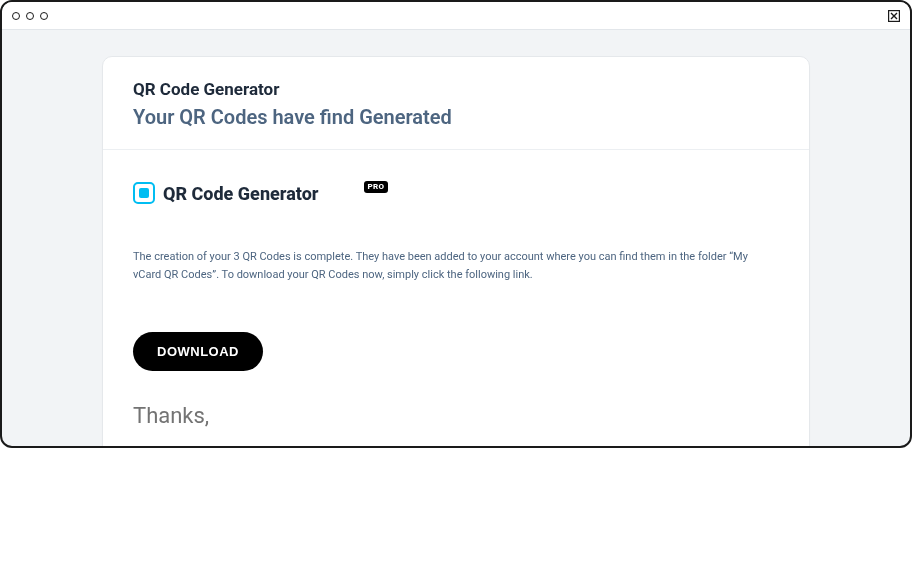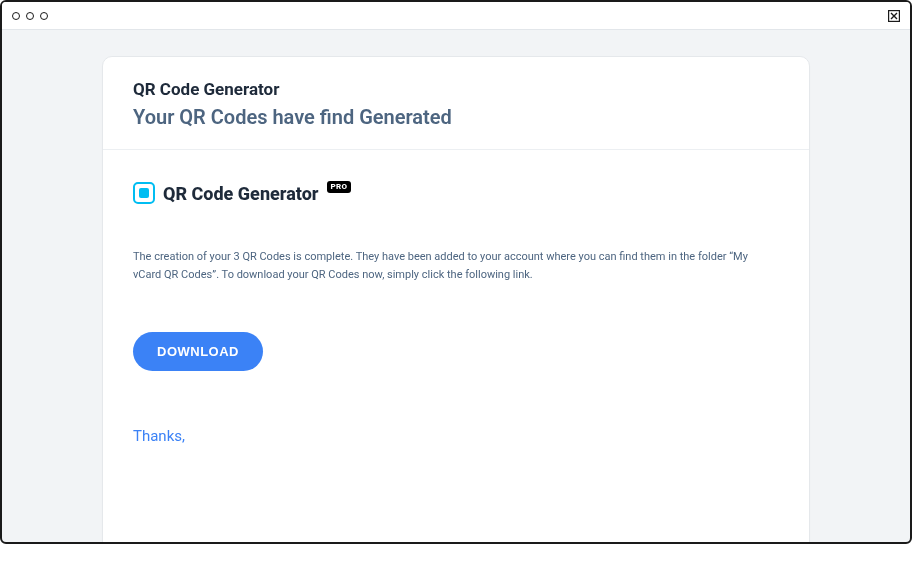--- a/index.html
+++ b/index.html
@@ -5,23 +5,23 @@
   * { box-sizing: border-box; margin: 0; padding: 0; }
   body {
     font-family: -apple-system, BlinkMacSystemFont, "Segoe UI", Roboto, "Helvetica Neue", Arial, sans-serif;
     background: #fff;
     width: 912px;
     height: 572px;
     overflow: hidden;
   }
   .window {
     width: 912px;
-    height: 544px;
+    height: 448px;
     border: 2px solid #1a1a1a;
-    border-radius: 6px;
+    border-radius: 12px;
     background: #f2f4f6;
     position: relative;
     overflow: hidden;
   }
   .titlebar {
     height: 28px;
     display: flex;
     align-items: center;
     justify-content: space-between;
     padding: 0 10px;
@@ -106,47 +106,48 @@
     background: #000000;
     color: #fff;
     font-size: 8px;
     font-weight: 800;
     padding: 2px 4px;
     border-radius: 3px;
     line-height: 1;
     position: relative;
     top: -6px;
     letter-spacing: 0.3px;
+    margin-left: 37px;
   }
 
   .message {
     font-size: 11px;
     line-height: 1.65;
     color: #4d6580;
     margin-bottom: 48px;
     max-width: 640px;
   }
 
   .download-btn {
     display: inline-block;
-    background: #3b82f6;
+    background: #000000;
     color: #fff;
     font-weight: 700;
     font-size: 13px;
     letter-spacing: 0.5px;
     padding: 12px 24px;
     border-radius: 999px;
     border: none;
     cursor: pointer;
-    margin-bottom: 56px;
+    margin-bottom: 32px;
   }
 
   .signoff {
-    font-size: 15px;
-    color: #3b82f6;
+    font-size: 22px;
+    color: #737373;
   }
 </style>
 </head>
 <body>
 
 <div class="window">
   <div class="titlebar">
     <div class="traffic-lights">
       <span></span>
       <span></span>

